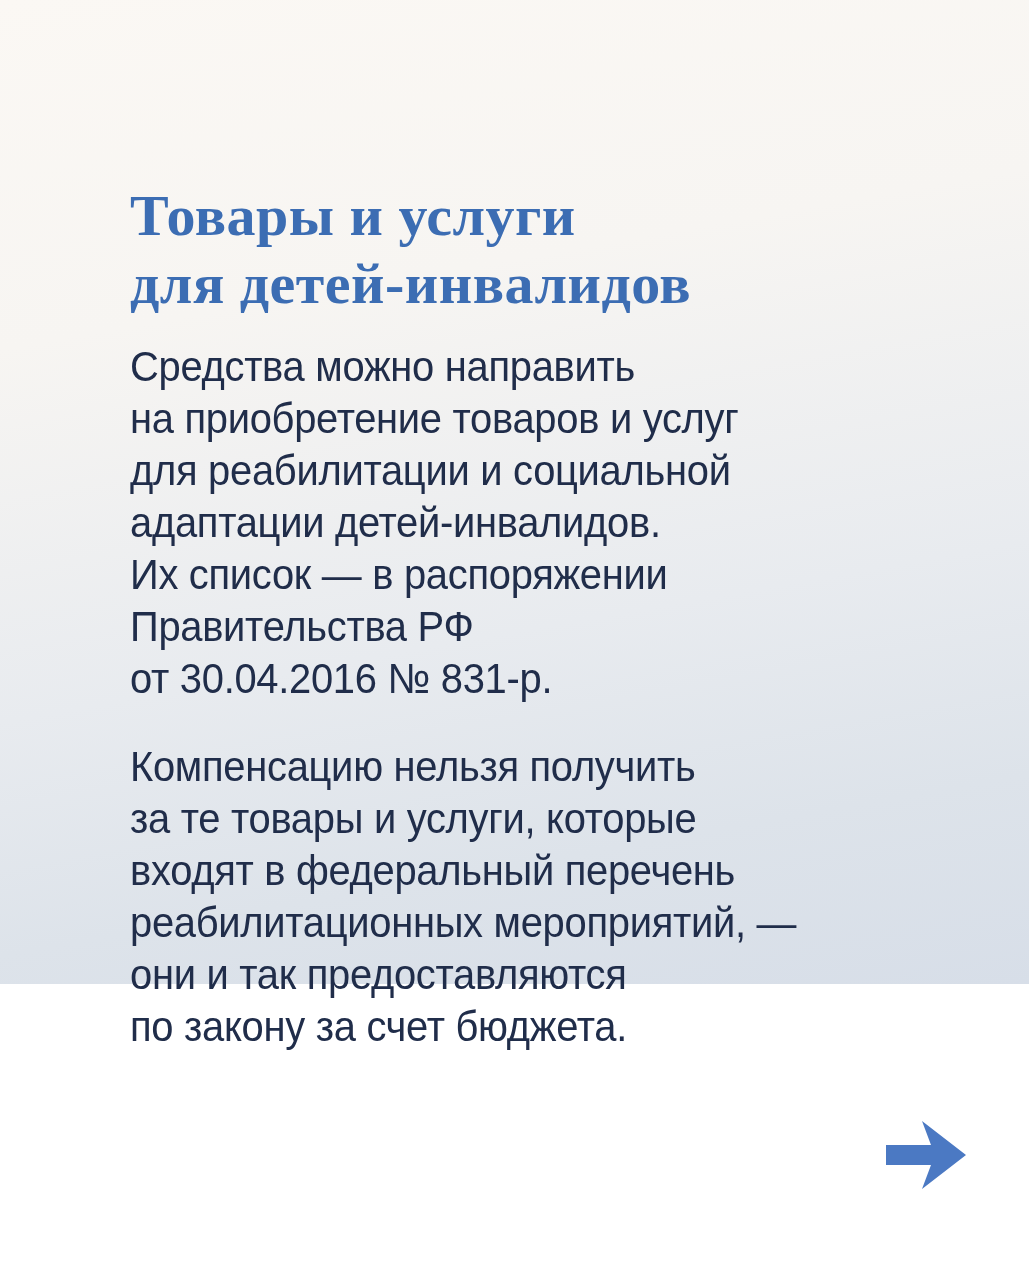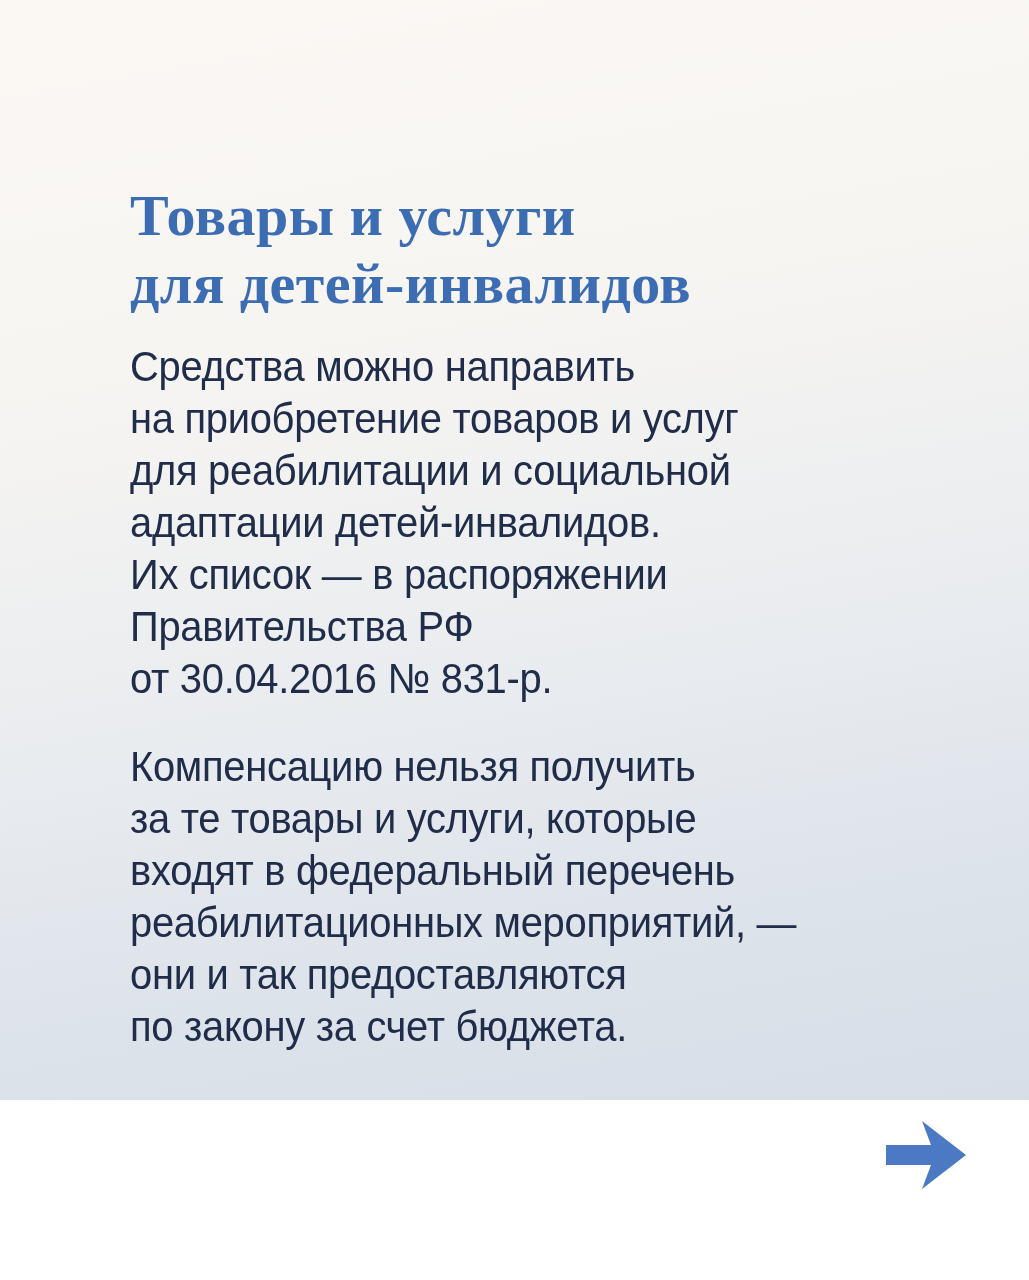--- a/index.html
+++ b/index.html
@@ -8,21 +8,21 @@
   }
   body {
     width: 1029px;
     height: 1280px;
     overflow: hidden;
     font-family: "Liberation Sans", sans-serif;
   }
   .card {
     position: relative;
     width: 1029px;
-    height: 1100px;
+    height: 984px;
     background: linear-gradient(170deg,
       #fbf8f4 0%,
       #f7f5f2 30%,
       #e8ebef 62%,
       #dde3ea 82%,
       #d7dee8 100%);
   }
   .title {
     position: absolute;
     left: 130px;

